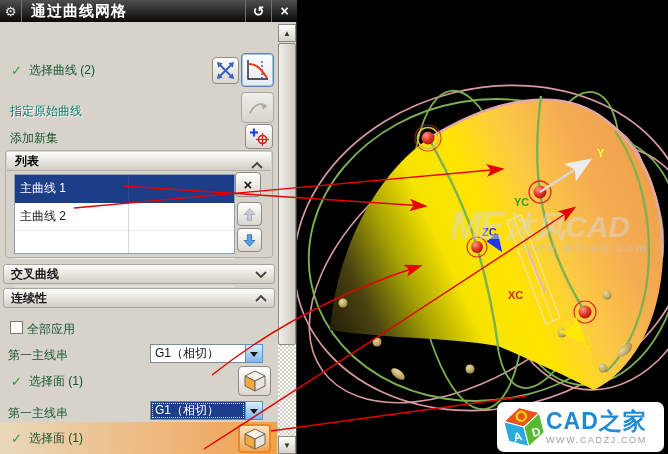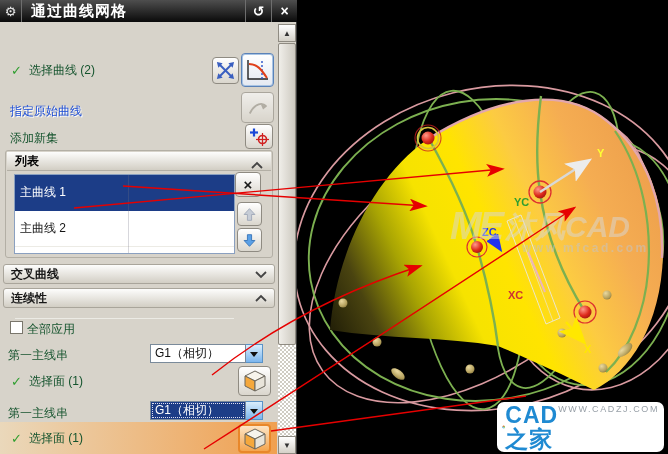--- a/index.html
+++ b/index.html
@@ -11,33 +11,33 @@
   
   .dlg{position:absolute;left:0;top:0;width:297px;height:454px;background:#d7d3ca;border-right:1px solid #3c3c3c;box-sizing:border-box}
   .tbar{position:absolute;left:0;top:0;width:297px;height:22px;background:linear-gradient(#4e4e4e,#0a0a0a);display:flex;align-items:stretch}
   .gearbox{width:21px;border-right:1px solid #6e6e6e;color:#e8e8e8;font-size:13px;display:flex;align-items:center;justify-content:center}
   .ttl{color:#fff;font-weight:bold;font-size:15px;padding-left:9px;flex:1;display:flex;align-items:center;letter-spacing:1px}
   .tbtn{width:25px;border-left:1px solid #6e6e6e;color:#fff;font-weight:bold;display:flex;align-items:center;justify-content:center;font-size:14px;cursor:default}
 
   .hdr{position:absolute;left:3px;width:272px;height:20px;background:linear-gradient(#fdfdfc,#d2cec4);border:1px solid #a9a59b;border-radius:3px;font-size:12px;font-weight:bold;color:#181818;display:flex;align-items:center;padding:0 7px;box-sizing:border-box}
   .hdr .sp{flex:1}
   .lbl{position:absolute;font-size:12px;color:#14532d;white-space:nowrap}
-  .lbl.dis{color:#1d4ed8;text-shadow:1px 1px 0 #fff}
+  .lbl.dis{color:#0f766e;text-shadow:1px 1px 0 #fff}
   .chk{color:#2f9e2f;font-weight:bold;font-size:13px;margin-right:7px}
   .rowflex{position:absolute;display:flex;align-items:center}
 
   .ibtn{position:absolute;border:1px solid #8f8b82;border-radius:4px;background:linear-gradient(#ffffff,#dad6cd);display:flex;align-items:center;justify-content:center;box-sizing:border-box}
   .ibtn.active{border:1px solid #5a82b8;box-shadow:inset 0 0 0 1px #a8c4e4;background:linear-gradient(#ffffff,#e4e9f2)}
   .ibtn.dis{opacity:.62}
   .ibtn.orange{border:2px solid #e8872a;background:linear-gradient(#fde5c6,#f4a54e)}
 
   .listgrp{position:absolute;left:5px;top:150px;width:268px;height:108px;border:1px solid #b3afa5;border-radius:3px;background:#d7d3ca;box-sizing:border-box}
   .listhdr{position:absolute;left:1px;top:1px;width:264px;height:19px;background:linear-gradient(#fdfdfc,#d2cec4);border-bottom:1px solid #b3afa5;font-size:12px;font-weight:bold;display:flex;align-items:flex-end;padding:0 8px;box-sizing:border-box}
   .listbox{position:absolute;left:8px;top:23px;width:221px;height:80px;background:#fff;border:1px solid #8aa0c0;box-sizing:border-box}
-  .lrow{height:36px;font-size:12px;color:#141414;display:flex;align-items:center;padding-left:5px;border-bottom:1px solid #ecebe5;box-sizing:border-box}
+  .lrow{height:28px;font-size:12px;color:#141414;display:flex;align-items:center;padding-left:5px;border-bottom:1px solid #ecebe5;box-sizing:border-box}
   .lrow.sel{background:#1c3d87;color:#fff;border-bottom-color:#1c3d87}
   .lvline{position:absolute;left:113px;top:0;height:78px;width:1px;background:rgba(110,110,130,.28)}
   .sbtn{position:absolute;width:26px;height:25px;border:1px solid #8f8b82;border-radius:4px;background:linear-gradient(#ffffff,#dad6cd);display:flex;align-items:center;justify-content:center;font-weight:bold;box-sizing:border-box}
   .sbtn .x{font-size:15px;color:#1a1a1a;line-height:1}
 
   .chkbox{position:absolute;width:13px;height:13px;background:#fff;border:1px solid #7a766c;box-sizing:border-box}
 
   .drop{position:absolute;height:19px;display:flex}
   .dfield{width:96px;border:1px solid #7a8a9a;background:#fff;font-size:12px;color:#111;padding:0 4px;display:flex;align-items:center;box-sizing:border-box;white-space:nowrap;overflow:hidden}
   .dfield.sel{background:#1c3d87;color:#fff;outline:1px dotted #dde;outline-offset:-3px}
@@ -49,21 +49,21 @@
   
   .sq{position:absolute;left:278px;width:18px;border:1px solid #8f8b82;background:linear-gradient(#ffffff,#d5d1c8);display:flex;align-items:center;justify-content:center;font-size:8px;color:#333;box-sizing:border-box}
   #sbThumb{position:absolute;left:278px;top:43px;width:18px;height:302px;background:linear-gradient(90deg,#f0eee9,#cdc9c0);border:1px solid #8f8b82;border-radius:2px;box-sizing:border-box}
   #sbTrack{position:absolute;left:278px;top:345px;width:18px;height:91px;background:#fff;
     background-image:linear-gradient(45deg,#cfccc3 25%,transparent 25%,transparent 75%,#cfccc3 75%),linear-gradient(45deg,#cfccc3 25%,transparent 25%,transparent 75%,#cfccc3 75%);
     background-size:4px 4px;background-position:0 0,2px 2px}
 
   
   .vp{position:absolute;left:297px;top:0;width:371px;height:454px;background:#000}
   .badge{position:absolute;left:497px;top:402px;width:167px;height:50px;background:#fff;border-radius:7px;z-index:50;display:flex;align-items:center;padding:2px 5px;box-sizing:border-box}
-  .badge .txt{display:flex;flex-direction:row;}
+  .badge .txt{display:flex;flex-direction:column;}
   .badge .t1{color:#1f8ad2;font-size:23px;font-weight:bold;line-height:1.05;letter-spacing:1px}
   .badge .t2{color:#98a0a8;font-size:9px;letter-spacing:1.6px;margin-top:1px}
 
   #overlay{position:absolute;left:0;top:0;z-index:40;pointer-events:none}
 </style>
 </head>
 <body>
 
 <div class="vp">
 <svg viewBox="297 0 371 454" width="371" height="454">

